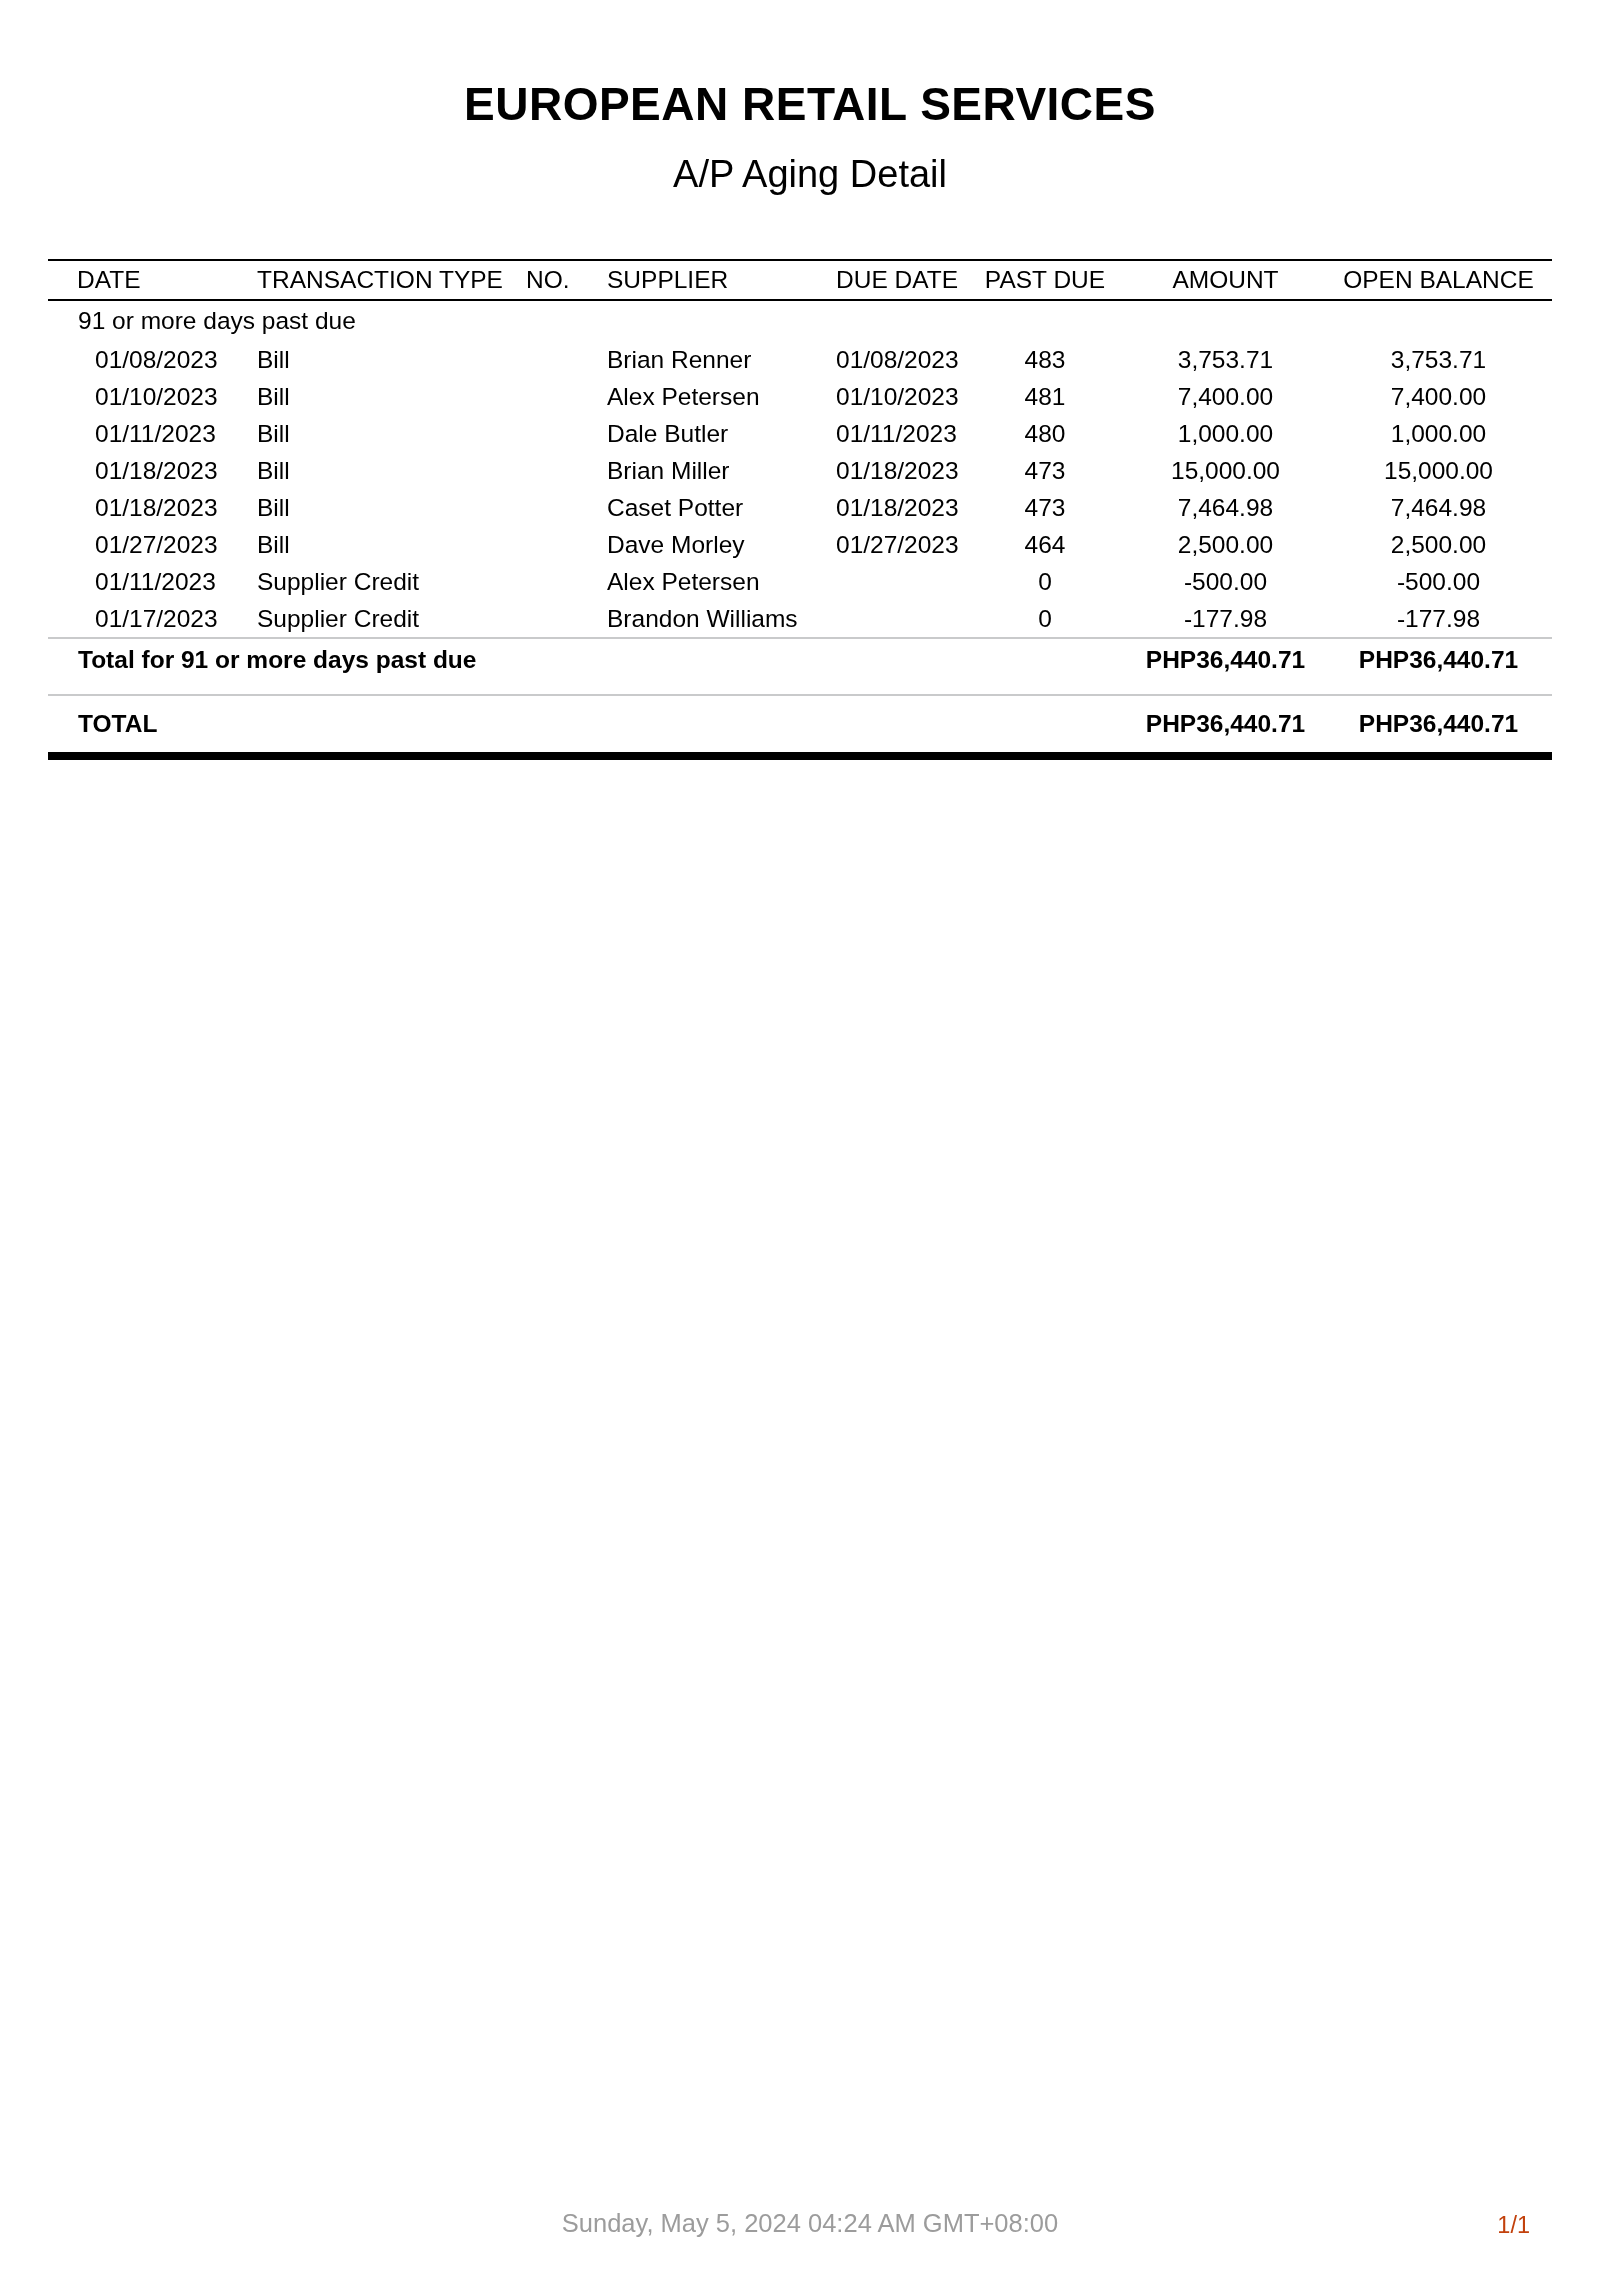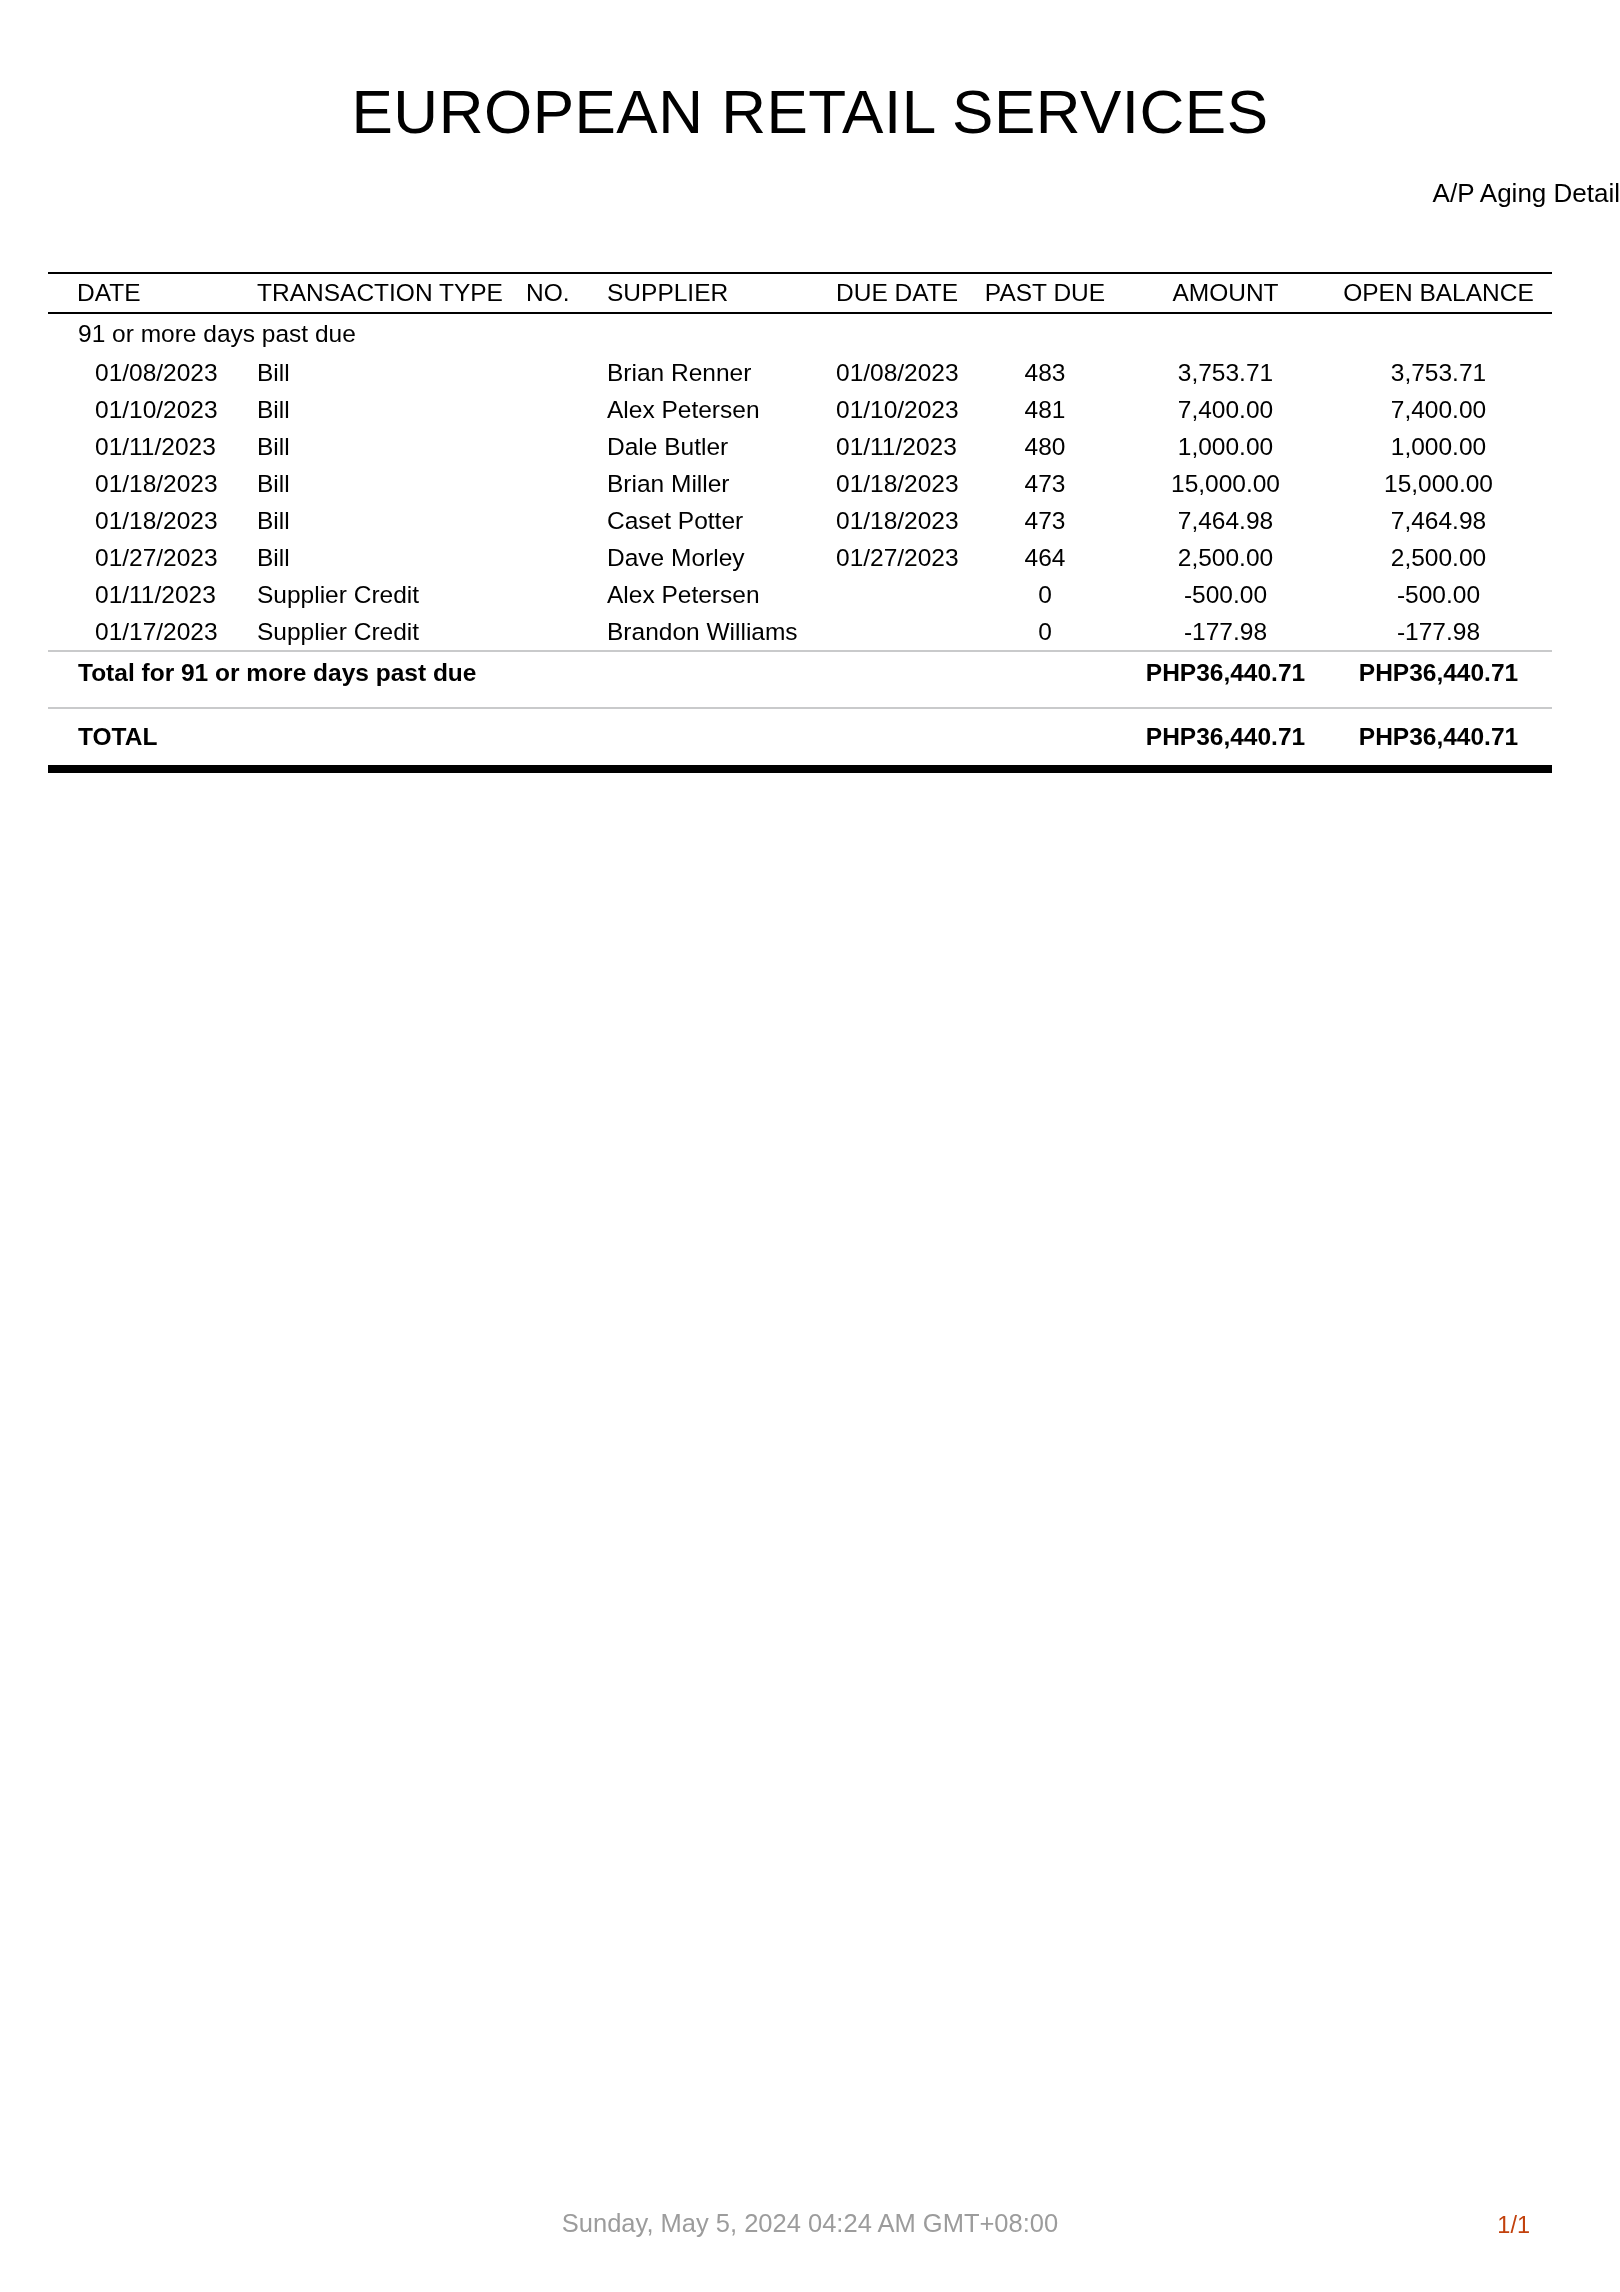--- a/index.html
+++ b/index.html
@@ -7,22 +7,22 @@
   body {
     width: 1620px; height: 2293px;
     font-family: "Liberation Sans", "DejaVu Sans", sans-serif;
     color: #000000;
     position: relative;
   }
   .page { width: 1620px; height: 2293px; position: relative; background: #ffffff; overflow: hidden; }
 
   
   .report-header { padding-top: 81px; text-align: center; }
-  .company-name { font-size: 62px; font-weight: 400; line-height: 1; letter-spacing: 0.5px; }
-  .report-title { font-size: 26px; font-weight: 400; line-height: 1; margin-top: 37px; text-align: right; }
+  .company-name { font-size: 46px; font-weight: 700; line-height: 1; letter-spacing: 0.5px; }
+  .report-title { font-size: 38px; font-weight: 400; line-height: 1; margin-top: 28px; }
   .report-asof  { font-size: 25.5px; font-weight: 400; line-height: 1; margin-top: 22.5px; }
 
   
   .aging-table { margin: 66px 0 0 48px; width: 1504px; font-size: 24.5px; }
   .grid-row {
     display: grid;
     grid-template-columns: 209px 269px 81px 229px 129px 160px 201px 225px;
     align-items: center;
   }
   .thead {

